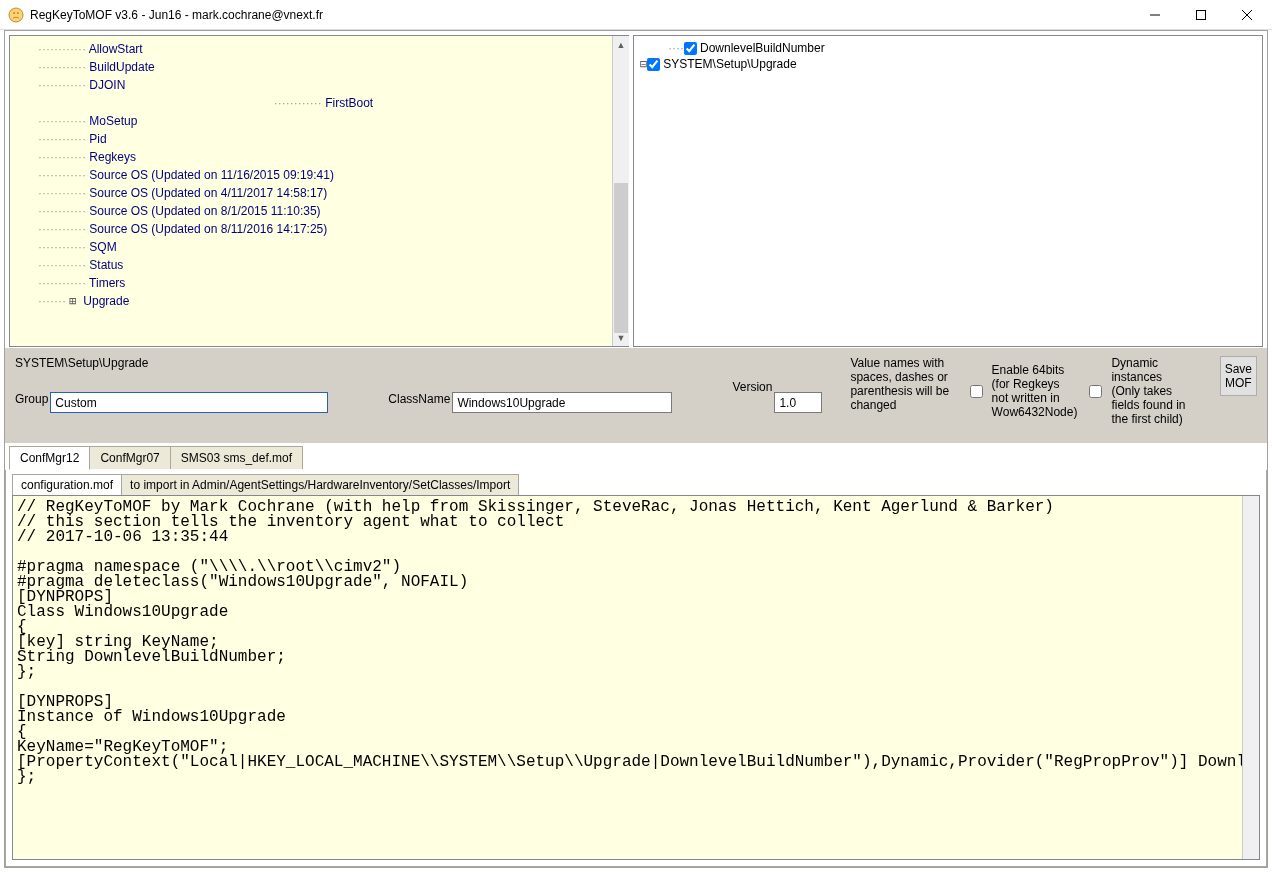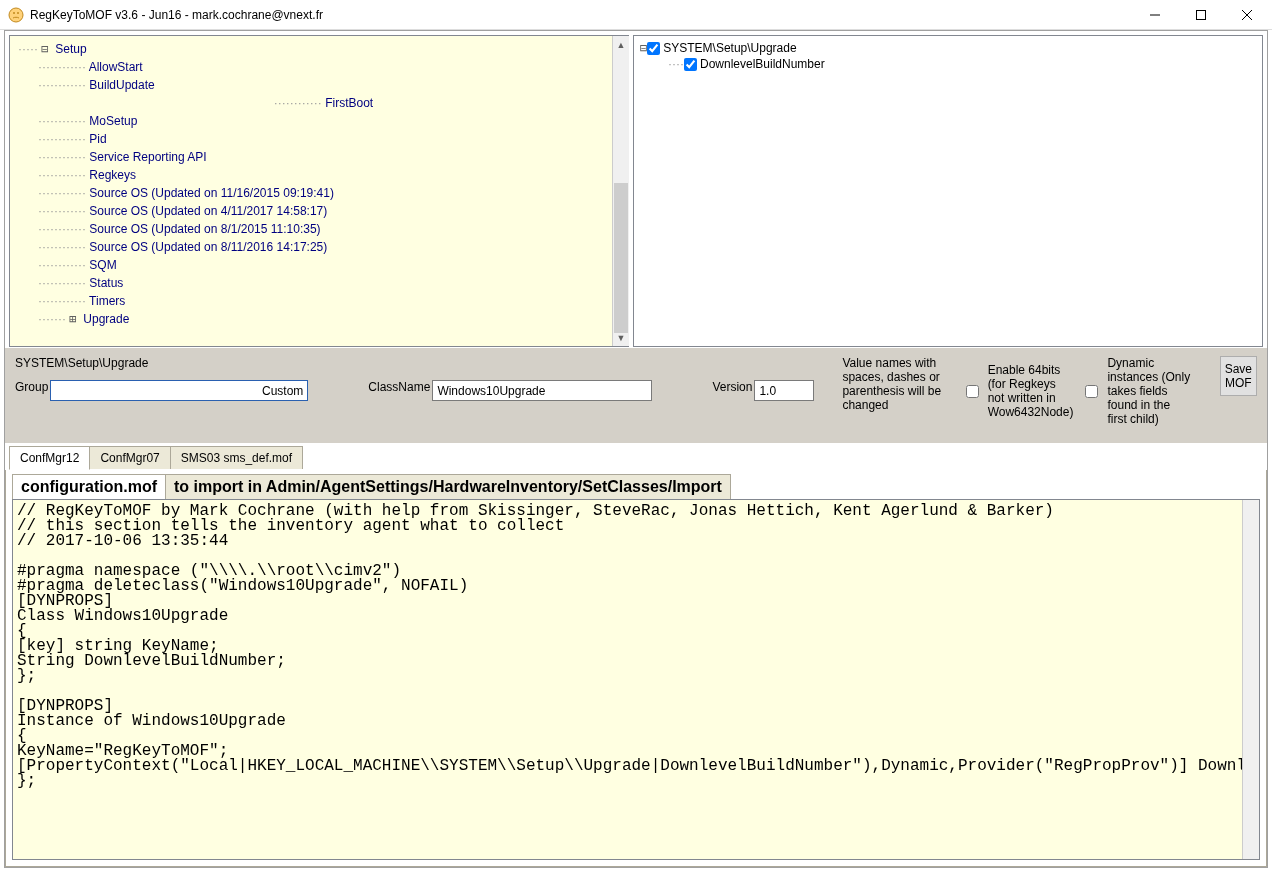--- a/index.html
+++ b/index.html
@@ -118,23 +118,23 @@
   }
   .path-line { color:#000; font-size:12px; margin-bottom:10px;}
   .field-block { display:flex; flex-direction:row; gap:2px;}
   .field-block label{ font-size:12px;}
   .field-block input {
     font-size:12px; padding:2px 4px;
     border:1px solid #7a7a7a;
     background:#fff;
     height:21px;
   }
-  .field-block.group input { width:258px; border:1px solid #2a60b0;text-align:right;}
+  .field-block.group input { width:278px; border:1px solid #2a60b0;}
   .field-block.classname input { width:220px;}
-  .field-block.version input { width:60px;}
+  .field-block.version input { width:48px;margin-top:12px;}
   .notes-block {
     font-size:12px;
     display:flex; flex-direction:row;
     gap:8px;
     margin-top:0;
   }
   .notes-block .chk { display:flex; align-items:center; gap:6px;}
   .notes-block .chk input{ width:13px;height:13px;}
   .save-btn {
     margin-left:auto;
@@ -176,24 +176,23 @@
   .tab-content {
     border:1px solid #aca899;
     border-top:none;
     flex:1;
     display:flex; flex-direction:column;
     background:#fff;
     padding:0;
   }
   .sub-tab-row {
     display:flex;
-    font-size:16px;
+    font-size:12px;
     padding-top:4px;
     padding-left:6px;
-    font-weight:bold;
   }
   .sub-tab {
     padding:3px 8px;
     border:1px solid #aca899;
     border-bottom:none;
     margin-right:-1px;
     background:#ece9d8;
   }
   .sub-tab.active { background:#fff; margin-bottom:-1px;}
   .code-area {
@@ -247,30 +246,27 @@
         </svg>
     </div>
   </div>
 </div>
 
 <div class="content-outer">
 
   <div class="top-panes">
     <div class="tree-pane">
       <div class="tree-content" style="padding-right:20px;">
-        <div class="tree-row">
-          <span class="dots">·····</span><span class="glyph">⊟</span> <span>Setup</span>
-        </div>
         <div id="tree-items">
             <div class="tree-row" style="padding-left: 20px;"><span class="dots">············</span> <span>AllowStart</span></div>
             <div class="tree-row" style="padding-left: 20px;"><span class="dots">············</span> <span>BuildUpdate</span></div>
+            <div class="tree-row" style="padding-left: 20px;"><span class="dots">············</span> <span>DJOIN</span></div>
             <div class="tree-row" style="padding-left: 20px; text-align: center;"><span class="dots">············</span> <span>FirstBoot</span></div>
             <div class="tree-row" style="padding-left: 20px;"><span class="dots">············</span> <span>MoSetup</span></div>
             <div class="tree-row" style="padding-left: 20px;"><span class="dots">············</span> <span>Pid</span></div>
-            <div class="tree-row" style="padding-left: 20px;"><span class="dots">············</span> <span>Service Reporting API</span></div>
             <div class="tree-row" style="padding-left: 20px;"><span class="dots">············</span> <span>Regkeys</span></div>
             <div class="tree-row" style="padding-left: 20px;"><span class="dots">············</span> <span>Source OS (Updated on 11/16/2015 09:19:41)</span></div>
             <div class="tree-row" style="padding-left: 20px;"><span class="dots">············</span> <span>Source OS (Updated on 4/11/2017 14:58:17)</span></div>
             <div class="tree-row" style="padding-left: 20px;"><span class="dots">············</span> <span>Source OS (Updated on 8/1/2015 11:10:35)</span></div>
             <div class="tree-row" style="padding-left: 20px;"><span class="dots">············</span> <span>Source OS (Updated on 8/11/2016 14:17:25)</span></div>
             <div class="tree-row" style="padding-left: 20px;"><span class="dots">············</span> <span>SQM</span></div>
             <div class="tree-row" style="padding-left: 20px;"><span class="dots">············</span> <span>Status</span></div>
             <div class="tree-row" style="padding-left: 20px;"><span class="dots">············</span> <span>Timers</span></div>
           </div>
         <div class="tree-row" style="padding-left:20px;">
@@ -280,25 +276,25 @@
       <div class="scrollbar-v">
         <div class="scroll-arrow">▲</div>
         <div class="scroll-track">
           <div class="scroll-thumb-top" style="top:130px;height:150px;"></div>
         </div>
         <div class="scroll-arrow">▼</div>
       </div>
     </div>
 
     <div class="right-pane">
+      <div class="check-tree-row" style="padding-left:28px;">
+        <span style="color:#999">····</span><input type="checkbox" checked="" style=""><span>DownlevelBuildNumber</span>
+      </div>
       <div class="check-tree-row">
         <span style="color:#606060;font-family:monospace">⊟</span><input type="checkbox" checked="" style=""><span>SYSTEM\Setup\Upgrade</span>
-      </div>
-      <div class="check-tree-row" style="padding-left:28px;">
-        <span style="color:#999">····</span><input type="checkbox" checked="" style=""><span>DownlevelBuildNumber</span>
       </div>
     </div>
   </div>
 
   <div class="mid-panel">
     <div class="mid-left-col">
       <div class="path-line">SYSTEM\Setup\Upgrade</div>
       <div style="display:flex; gap:60px; align-items:flex-end;">
         <div class="field-block group">
           <label>Group</label>

